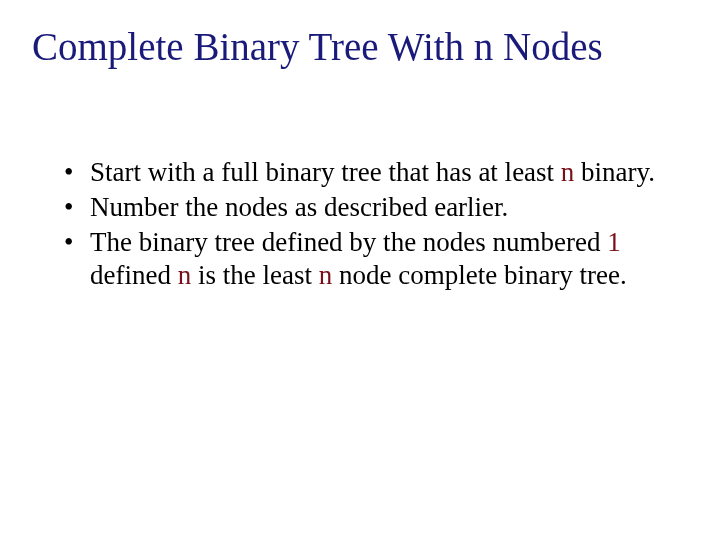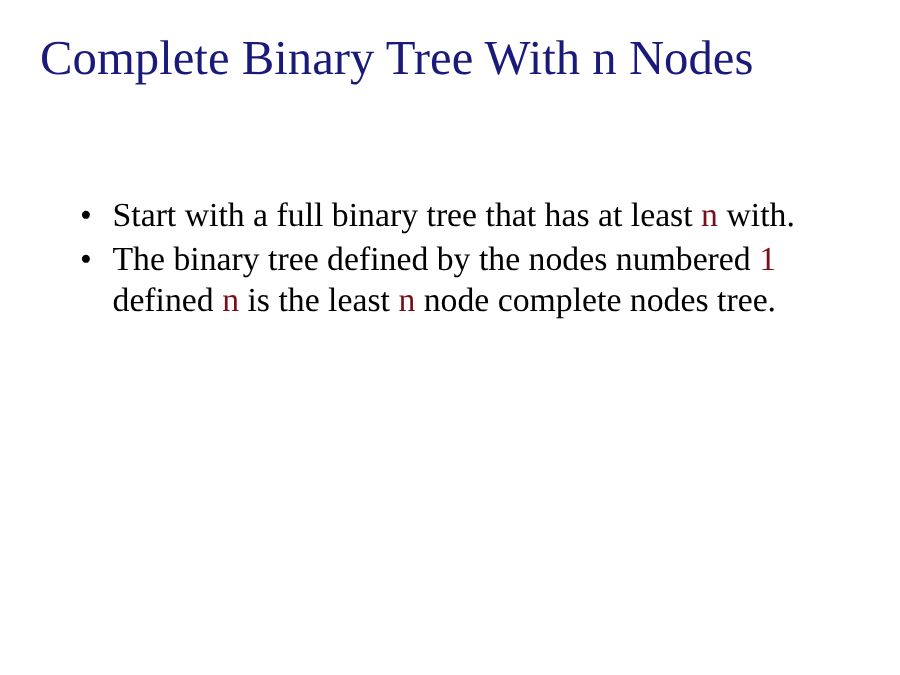--- a/index.html
+++ b/index.html
@@ -63,24 +63,27 @@
 <body>
 
 <div class="slide">
 
   <div class="title">Complete Binary Tree With n Nodes</div>
 
   <div class="body">
     <ul class="bullets">
 
       <li>
-        <span>Start with a full binary tree that has at least </span><span class="keyword">n</span><span> with.</span>
+        <span>Start with a full binary tree that has at least </span><span class="keyword">n</span><span> binary.</span>
       </li>
 
+      <li>
+        <span>Number the nodes as described earlier.</span>
+      </li>
 
       <li>
-        <span>The binary tree defined by the nodes numbered </span><span class="keyword">1</span><span> defined </span><span class="keyword">n</span><span> is the least </span><span class="keyword">n</span><span> node complete nodes tree.</span>
+        <span>The binary tree defined by the nodes numbered </span><span class="keyword">1</span><span> defined </span><span class="keyword">n</span><span> is the least </span><span class="keyword">n</span><span> node complete binary tree.</span>
       </li>
 
     </ul>
   </div>
 
 </div>
 
 </body></html>

